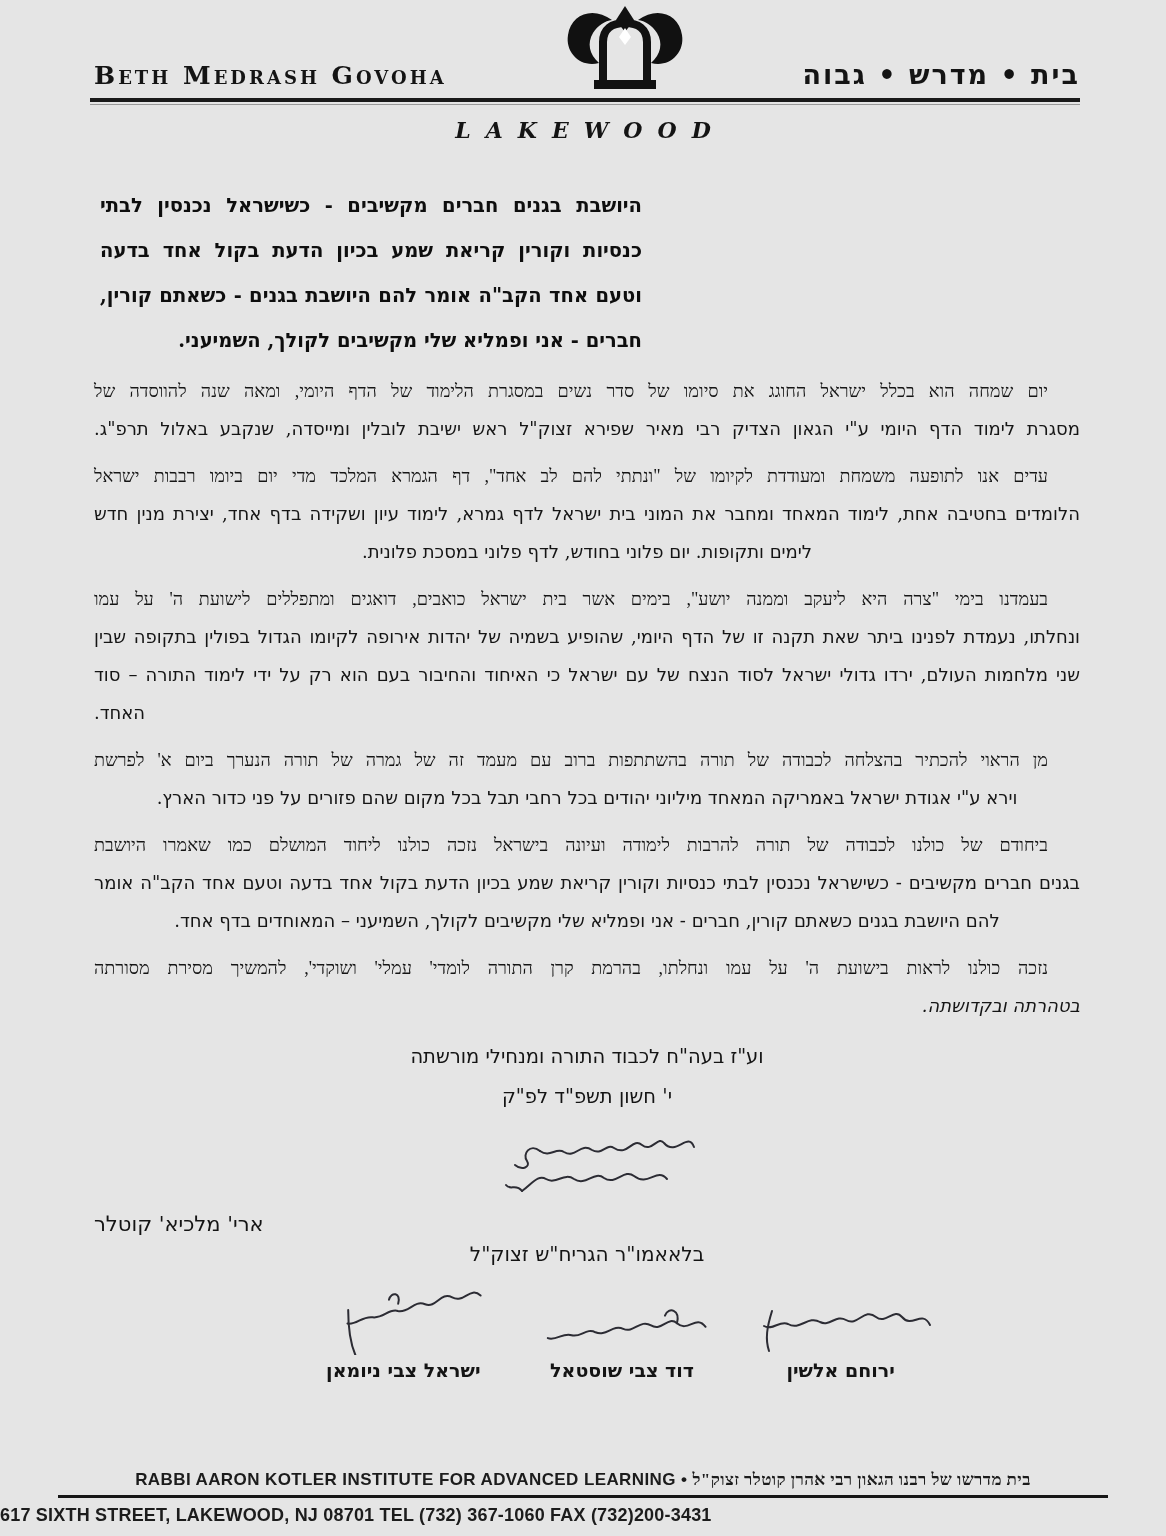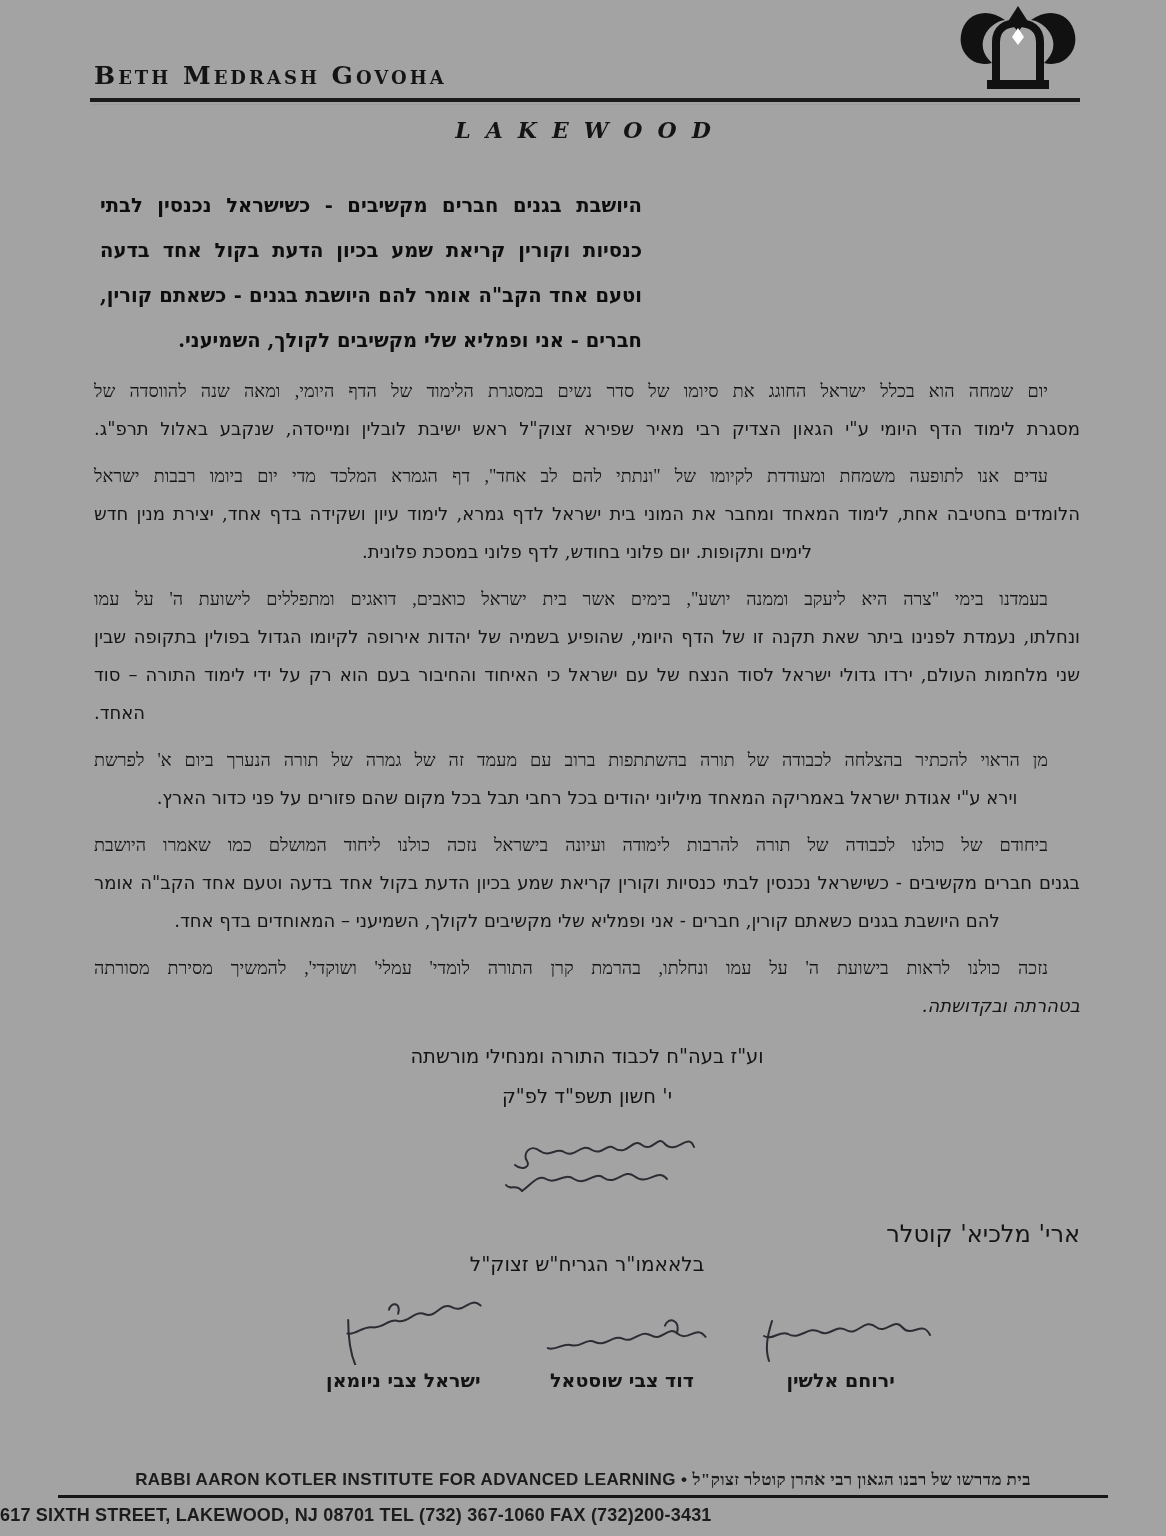--- a/index.html
+++ b/index.html
@@ -1,18 +1,18 @@
 <!DOCTYPE html>
 <html lang="he"><head>
 <meta charset="utf-8">
 <style>
   html,body{margin:0;padding:0;background:#888;}
   .page{
     width:1166px;height:1536px;position:relative;margin:0 auto;
-    background:#a3a3a3;color:#141414;overflow:hidden;
+    background:#e5e5e5;color:#141414;overflow:hidden;
     font-family:"DejaVu Serif","DejaVu Sans",serif;
   }
   
   .letterhead{
     display:flex;align-items:flex-end;justify-content:space-between;
     padding:34px 86px 0 94px;height:96px;box-sizing:border-box;
   }
   .org-en{
     font-variant:small-caps;font-weight:700;font-size:25px;
     letter-spacing:3px;padding-bottom:6px;white-space:nowrap;
@@ -36,21 +36,21 @@
   }
   .quote .line{text-align:justify;text-align-last:justify;white-space:normal;}
   .paras{margin-top:6px;}
   .para{margin-top:9px;font-size:18px;line-height:38px;color:#151515;}
   .para .line{text-align:justify;text-align-last:justify;}
   .para .line:first-child{padding-right:32px;font-family:Liberation Serif, serif;}
   
   .closing{direction:rtl;text-align:center;margin-top:12px;font-size:19.5px;line-height:40px;}
   .sig-main{display:flex;justify-content:center;margin-top:4px;}
   .sig-main svg,.signer svg{display:block;}
-  .main-name{direction:rtl;text-align:right;font-size:24px;margin-top:16px;line-height:30px;}
+  .main-name{direction:rtl;text-align:left;font-size:21px;margin-top:6px;line-height:30px;}
   .main-title{direction:rtl;text-align:center;font-size:20px;line-height:30px;}
   .signers{
     direction:rtl;display:flex;justify-content:space-between;
     margin-top:14px;padding:0 130px 0 200px;
   }
   .signer{width:230px;text-align:center;}
   .signer .sig-wrap{height:72px;display:flex;align-items:flex-end;justify-content:center;}
   .signer-name{font-size:19px;font-weight:600;margin-top:4px;direction:rtl;}
   
   .footer{position:absolute;left:0;right:0;bottom:10px;}
@@ -82,20 +82,21 @@
 
         <path fill="#111" d="M62 2 L71 16 L62 28 L53 16 Z"></path>
 
         <path d="M40 78 L40 38 C40 25 49 19 62 19 C75 19 84 25 84 38 L84 78" stroke="#111" stroke-width="8" fill="none"></path>
 
         <path fill="#ffffff" d="M62 24 L68 33 L62 41 L56 33 Z"></path>
 
         <rect x="31" y="76" width="62" height="9" fill="#111"></rect>
       </svg>
     </div>
+    <div class="org-he">בית  •  מדרש  •  גבוה</div>
   </div>
   <div class="head-rule"></div>
   <div class="city">LAKEWOOD</div>
 
   <div class="content">
     <div class="quote">
         <div class="line">היושבת בגנים חברים מקשיבים - כשישראל נכנסין לבתי</div>
         <div class="line">כנסיות וקורין קריאת שמע בכיון הדעת בקול אחד בדעה</div>
         <div class="line">וטעם אחד הקב"ה אומר להם היושבת בגנים - כשאתם קורין,</div>
         <div class="line" style="text-align-last: right;">חברים - אני ופמליא שלי מקשיבים לקולך, השמיעני.</div>

